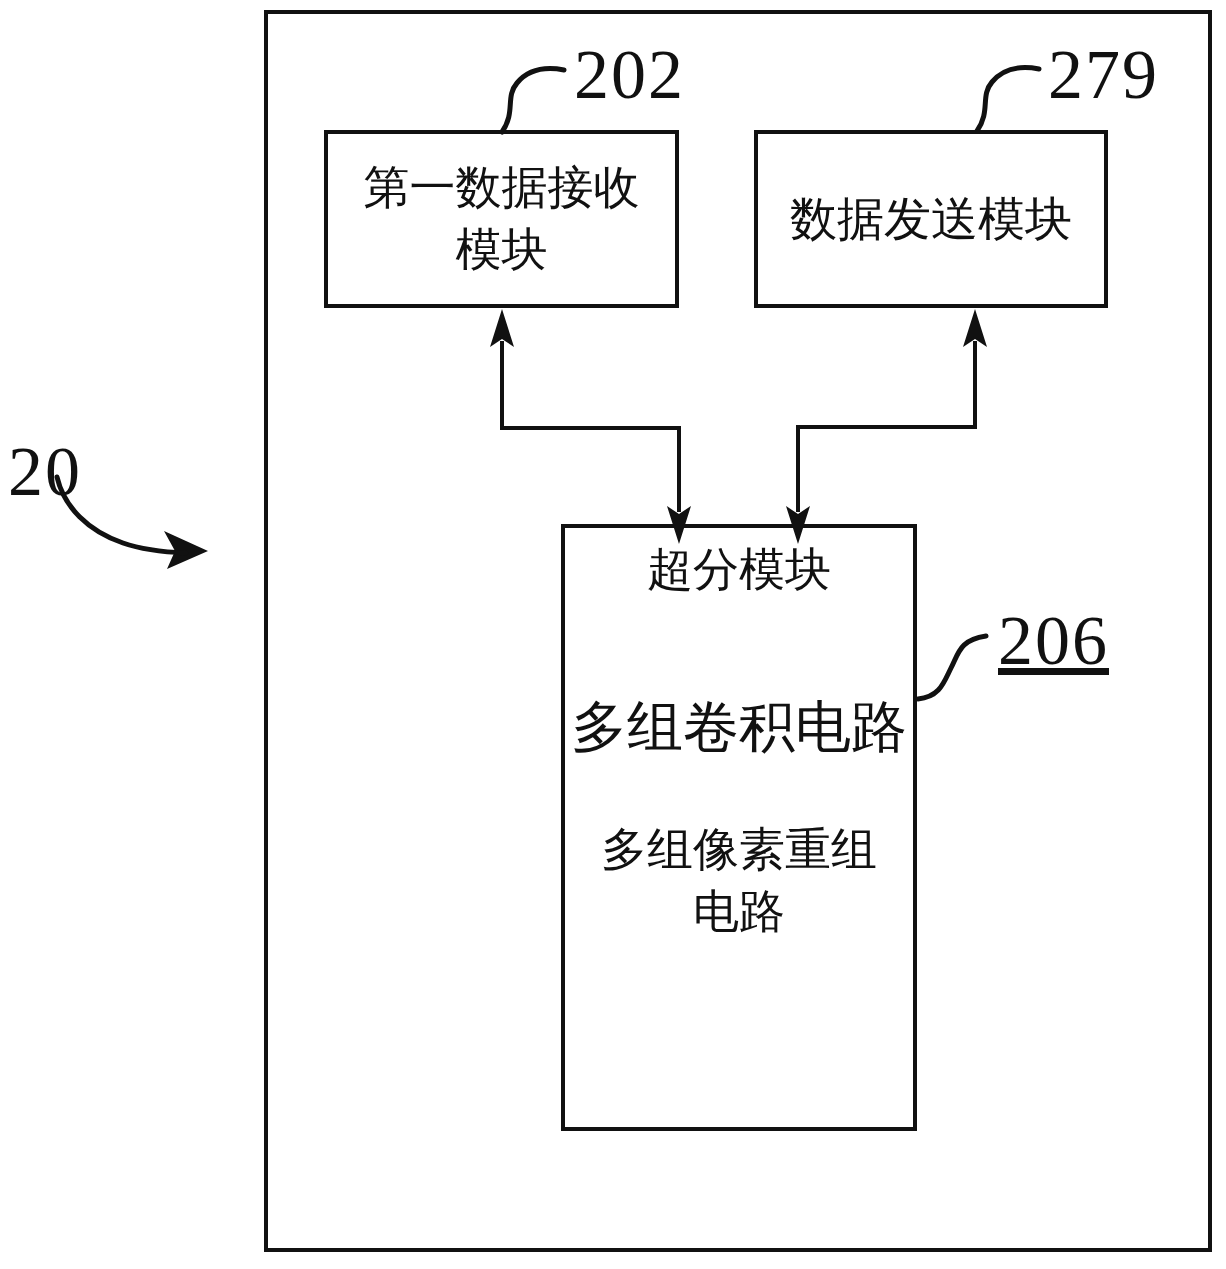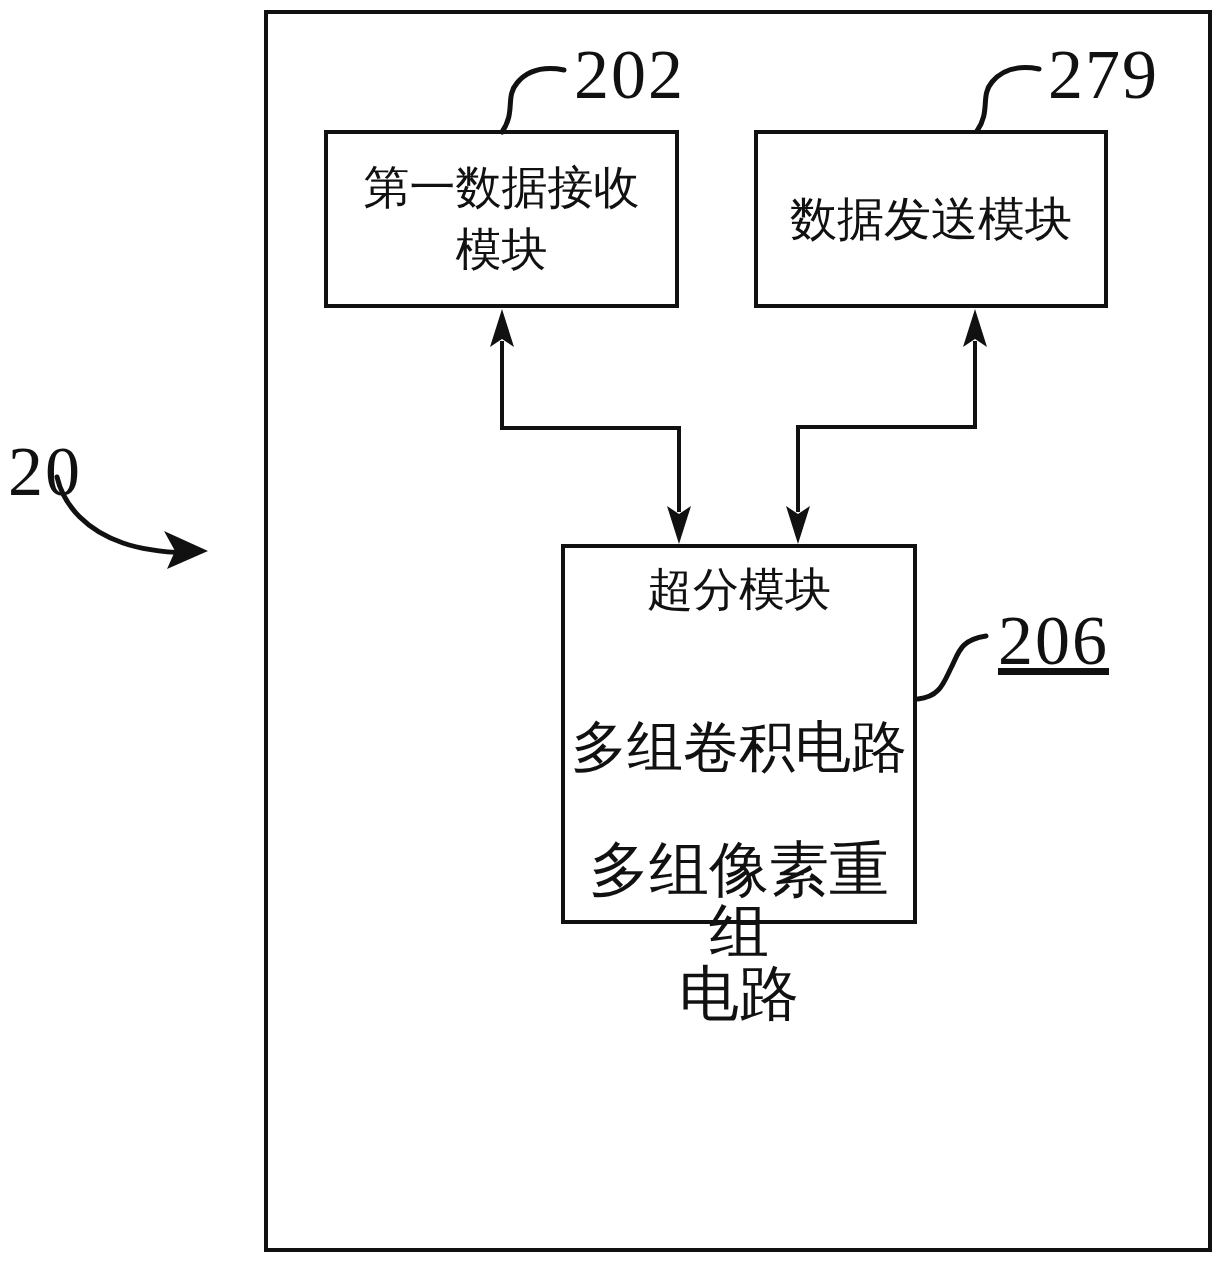--- a/index.html
+++ b/index.html
@@ -32,33 +32,33 @@
     left:324px;top:130px;width:355px;height:178px;
     display:flex;flex-direction:column;align-items:center;justify-content:center;
     font-size:46px;line-height:62px;
   }
   #box204{
     left:754px;top:130px;width:354px;height:178px;
     display:flex;align-items:center;justify-content:center;
     font-size:47px;line-height:62px;
   }
   #box206{
-    left:561px;top:544px;width:356px;height:380px;
+    left:561px;top:524px;width:356px;height:607px;
   }
   .b206-title{
     position:absolute;top:16px;left:0;width:100%;
     text-align:center;font-size:46px;line-height:52px;
   }
   .b206-item1{
     position:absolute;top:172px;left:0;width:100%;
     text-align:center;font-size:56px;line-height:54px;
   }
   .b206-item2{
     position:absolute;top:291px;left:0;width:100%;
-    text-align:center;font-size:60px;line-height:62px;
+    text-align:center;font-size:46px;line-height:62px;
   }
   .ref{
     position:absolute;
     font-size:70px;line-height:58px;
     letter-spacing:2px;
     white-space:nowrap;
   }
   #ref202{left:574px;top:46px;}
   #ref204{left:1048px;top:46px;}
   #ref206{left:998px;top:612px;text-decoration:underline;}

